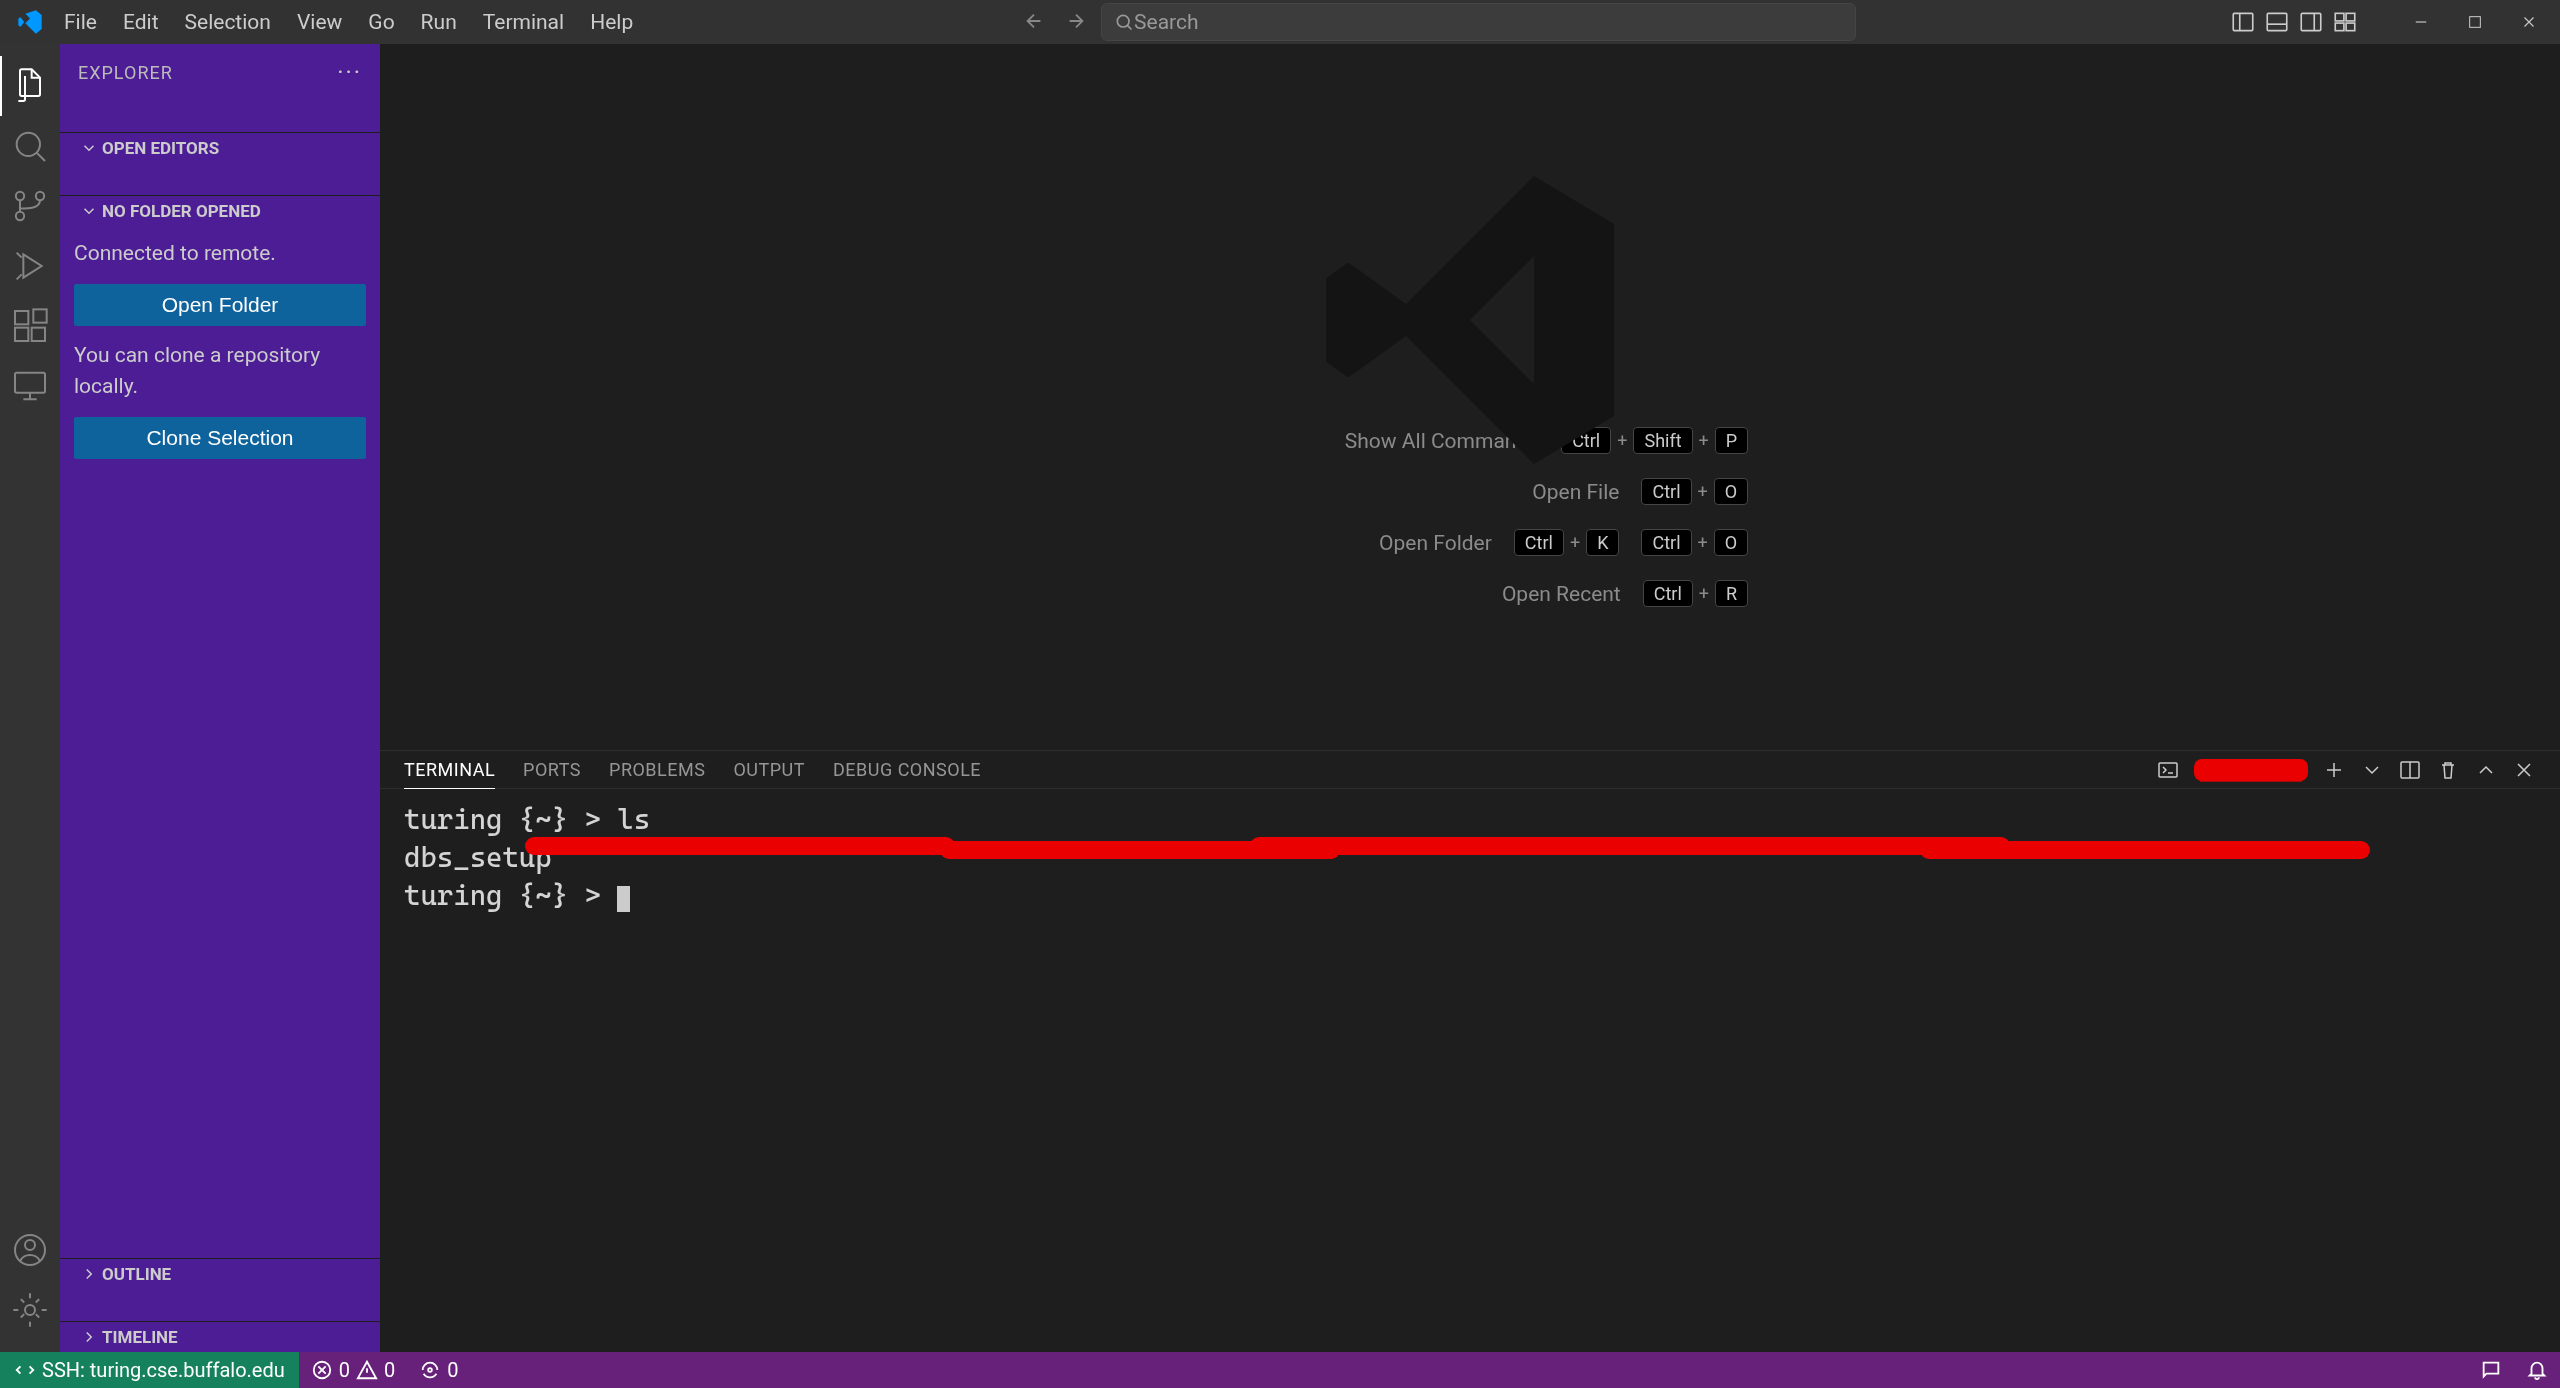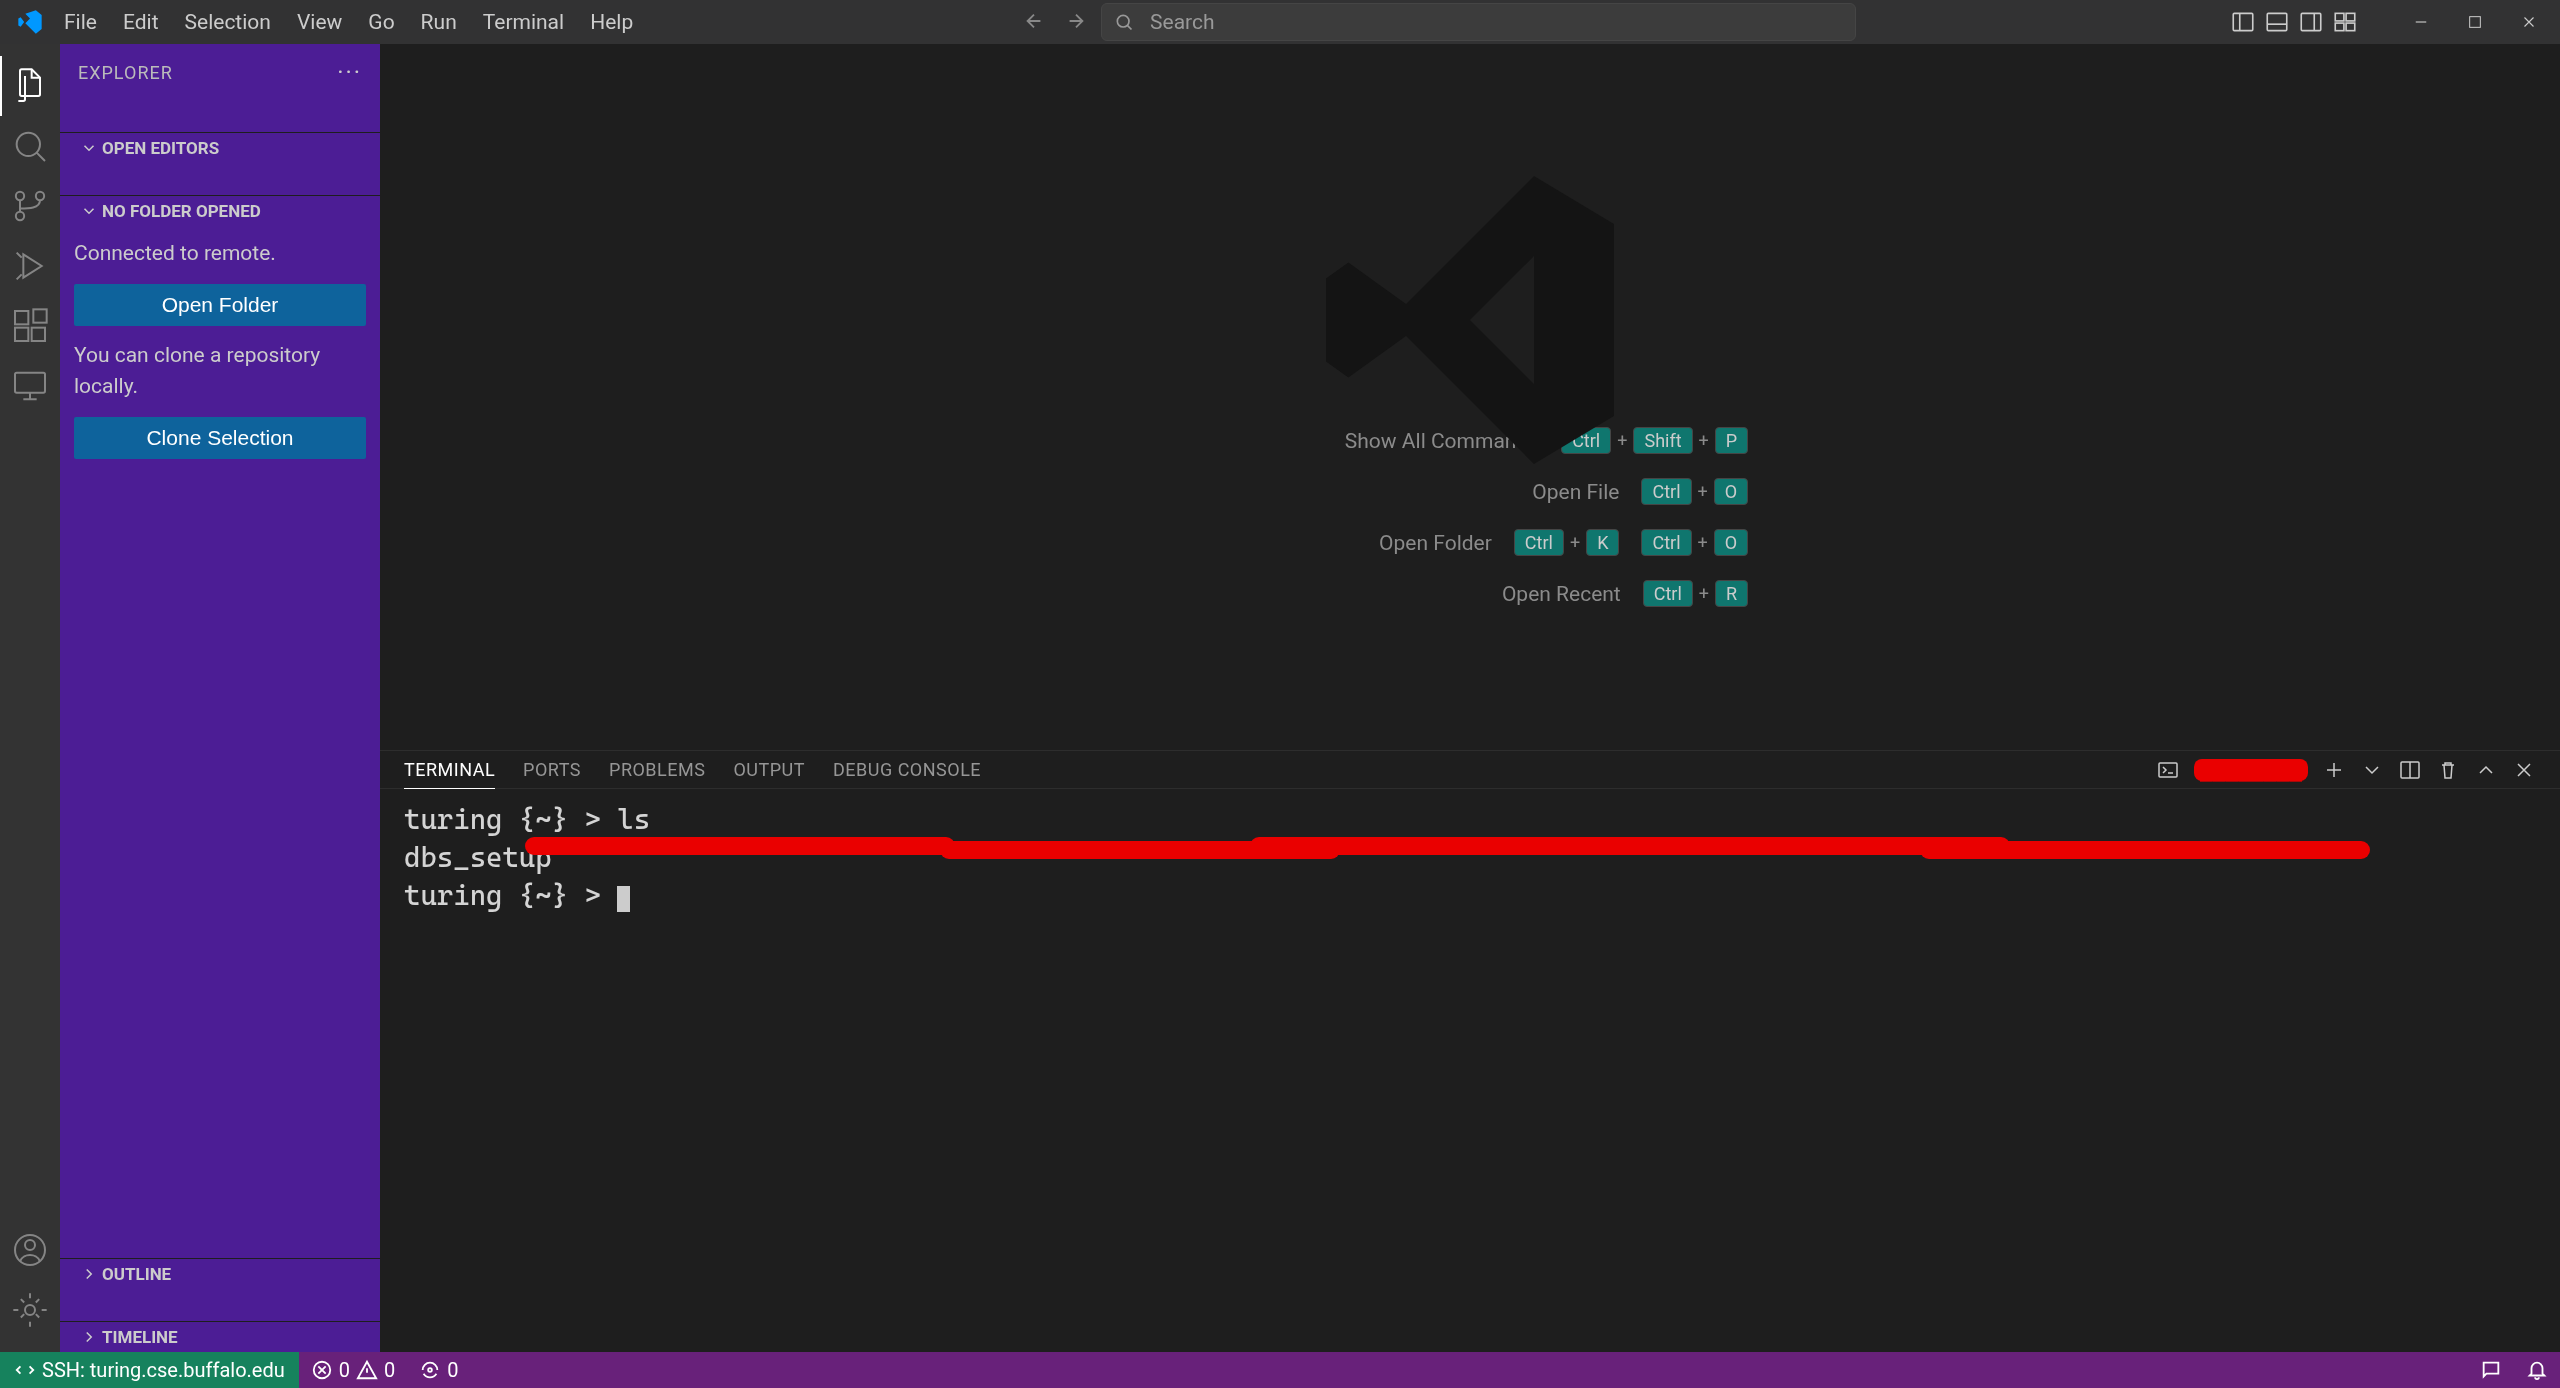--- a/index.html
+++ b/index.html
@@ -25,21 +25,21 @@
 }
 .vscode-icon { width: 28px; height: 28px; margin: 0 8px; color: #0098ff; }
 .menubar { display: flex; gap: 2px; }
 .menubar-item { padding: 6px 12px; cursor: pointer; color: #cccccc; border-radius: 4px; font-size: 21px; }
 .title-center { flex: 1; display: flex; justify-content: center; align-items: center; gap: 10px; }
 .nav-arrows { display: flex; gap: 12px; color: #888; }
 .nav-arrow { cursor: pointer; padding: 4px; }
 .search-box {
   width: 755px; height: 38px; background: #3c3c3c; border: 1px solid #454545;
   border-radius: 6px; display: flex; align-items: center; padding: 0 12px;
-  color: #999; gap: 16px; font-size: 21px;
+  color: #999; gap: 0; font-size: 21px;
 }
 .window-controls { display: flex; gap: 8px; margin-left: auto; align-items: center; }
 .layout-icons { display: flex; gap: 8px; margin-right: 32px; }
 .layout-icon { width: 26px; height: 26px; color: #cccccc; cursor: pointer; }
 .win-ctrl { width: 46px; height: 44px; display: flex; align-items: center; justify-content: center; color: #cccccc; cursor: pointer; }
 
 
 .main { display: flex; height: calc(100% - 44px - 36px); }
 
 
@@ -87,21 +87,21 @@
   flex: 1; display: flex; flex-direction: column; align-items: center; justify-content: center;
   position: relative;
 }
 .watermark { position: absolute; top: 116px; opacity: 1; }
 .watermark svg { width: 320px; height: 320px; fill: #141414; }
 .shortcuts { margin-top: 240px; display: flex; flex-direction: column; gap: 24px; }
 .shortcut-row { display: flex; align-items: center; gap: 22px; justify-content: flex-end; font-size: 21px; color: #8b8b8b; }
 .shortcut-label { width: 300px; text-align: right; }
 .key-combo { display: flex; gap: 6px; align-items: center; }
 .key {
-  background: #0f766e; border: 1px solid #454545; border-radius: 4px;
+  background: #000000; border: 1px solid #454545; border-radius: 4px;
   padding: 2px 10px; font-size: 18px; color: #cccccc; min-width: 24px; text-align: center;
 }
 .plus { color: #8b8b8b; font-size: 18px; }
 
 
 .panel { height: 602px; background: #1e1e1e; border-top: 1px solid #2d2d2d; display: flex; flex-direction: column; }
 .panel-tabs {
   height: 38px; display: flex; align-items: center; padding: 0 24px;
   font-size: 18px; color: #969696; gap: 28px; border-bottom: 1px solid #2d2d2d;
 }

